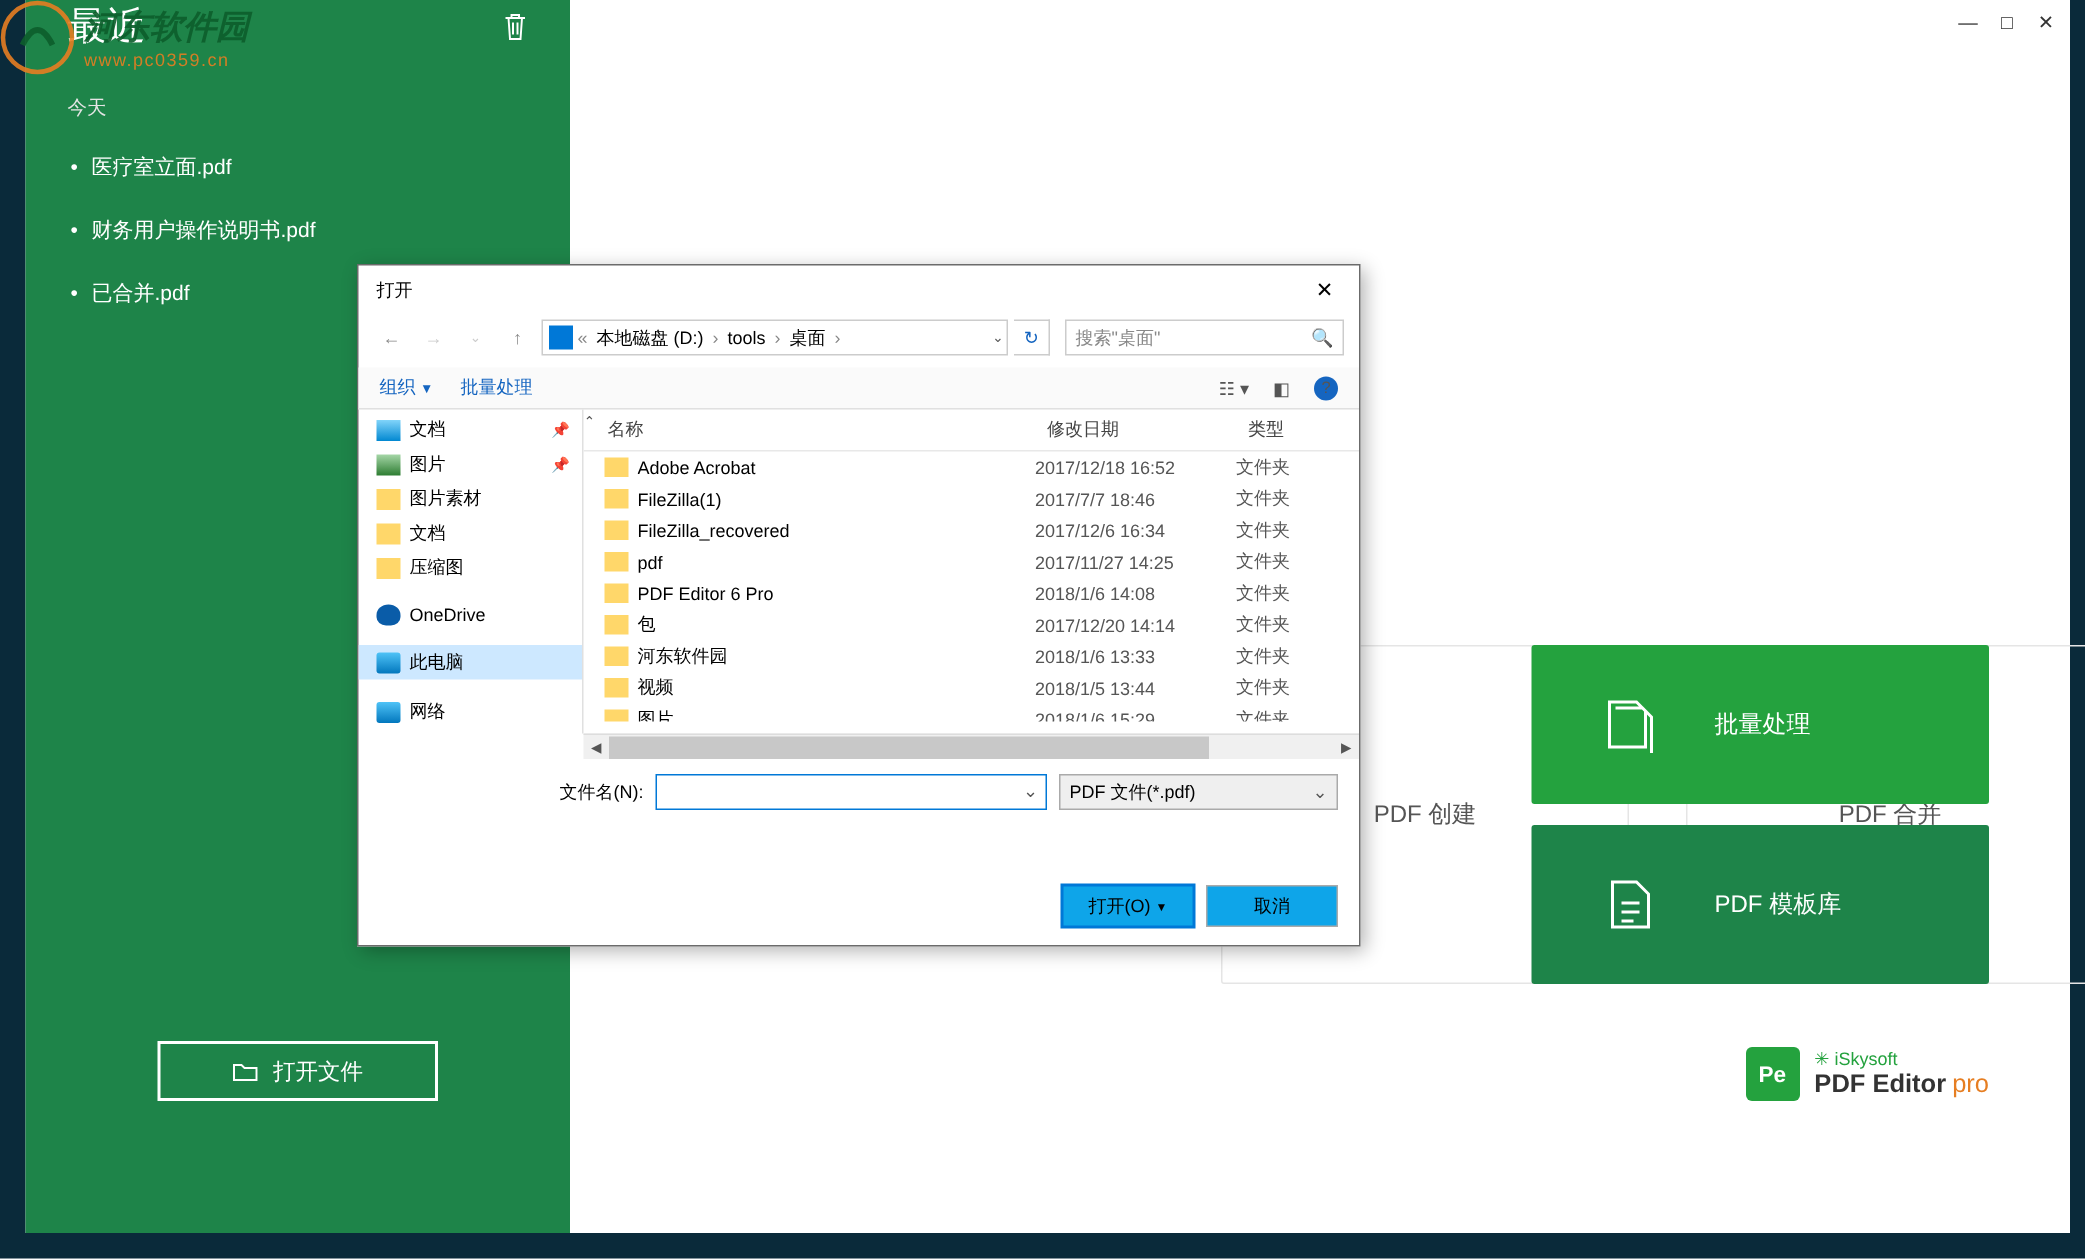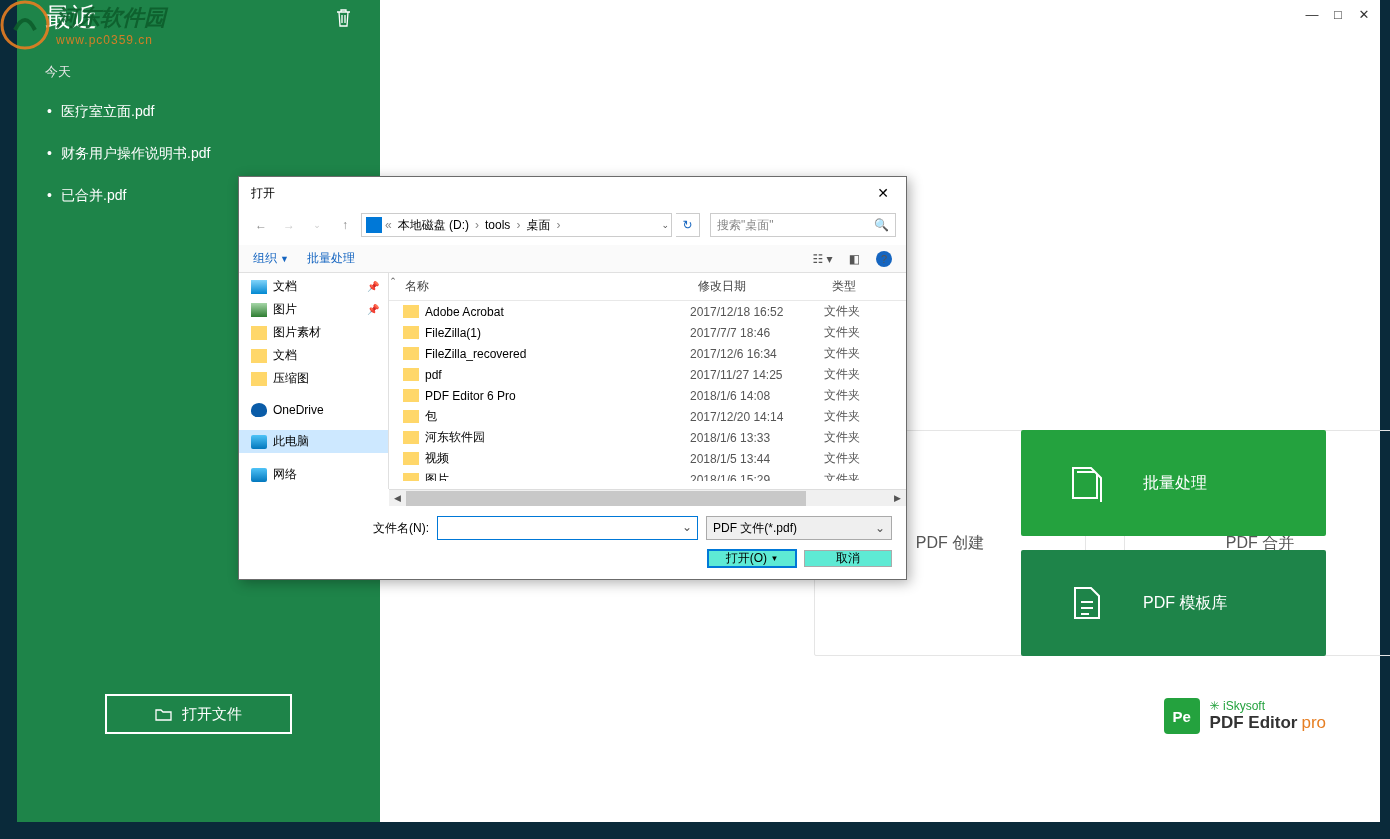--- a/index.html
+++ b/index.html
@@ -107,21 +107,21 @@
 .fd-scroll-h .arr.r { position: absolute; right: 0; }
 
 .fd-bottom { padding: 10px 14px 12px; }
 .fd-filename-row { display: flex; align-items: center; gap: 8px; margin-bottom: 10px; justify-content: space-between; }
 .fd-filename-label { width: 176px; text-align: right; }
 .fd-filename-input { flex: 1; border: 1px solid #0078d7; height: 24px; padding: 0 4px; position: relative; }
 .fd-filename-input::after { content: "⌄"; position: absolute; right: 5px; top: 3px; color: #555; font-size: 12px; }
 .fd-filter { width: 186px; border: 1px solid #aaa; background: #efefef; height: 24px; display: flex; align-items: center; padding: 0 6px; position: relative; }
 .fd-filter::after { content: "⌄"; position: absolute; right: 6px; color: #555; }
 .fd-buttons { display: flex; justify-content: flex-end; gap: 8px; }
-.fd-btn { width: 88px; height: 17px; border: 1px solid #aaa; background: #5eead4; display: flex; align-items: center; justify-content: center; cursor: pointer; }
+.fd-btn { width: 88px; height: 28px; border: 1px solid #aaa; background: #0ea5e9; display: flex; align-items: center; justify-content: center; cursor: pointer; margin-top: 40px; }
 .fd-btn.primary { border: 1px solid #0078d7; box-shadow: 0 0 0 1px #0078d7; }
 
 svg { display: block; }
 </style>
 </head>
 <body>
 
 <div class="watermark">
   <svg width="50" height="50" viewBox="0 0 50 50">
       <circle cx="25" cy="25" r="23" fill="none" stroke="#e67e22" stroke-width="3"></circle>

